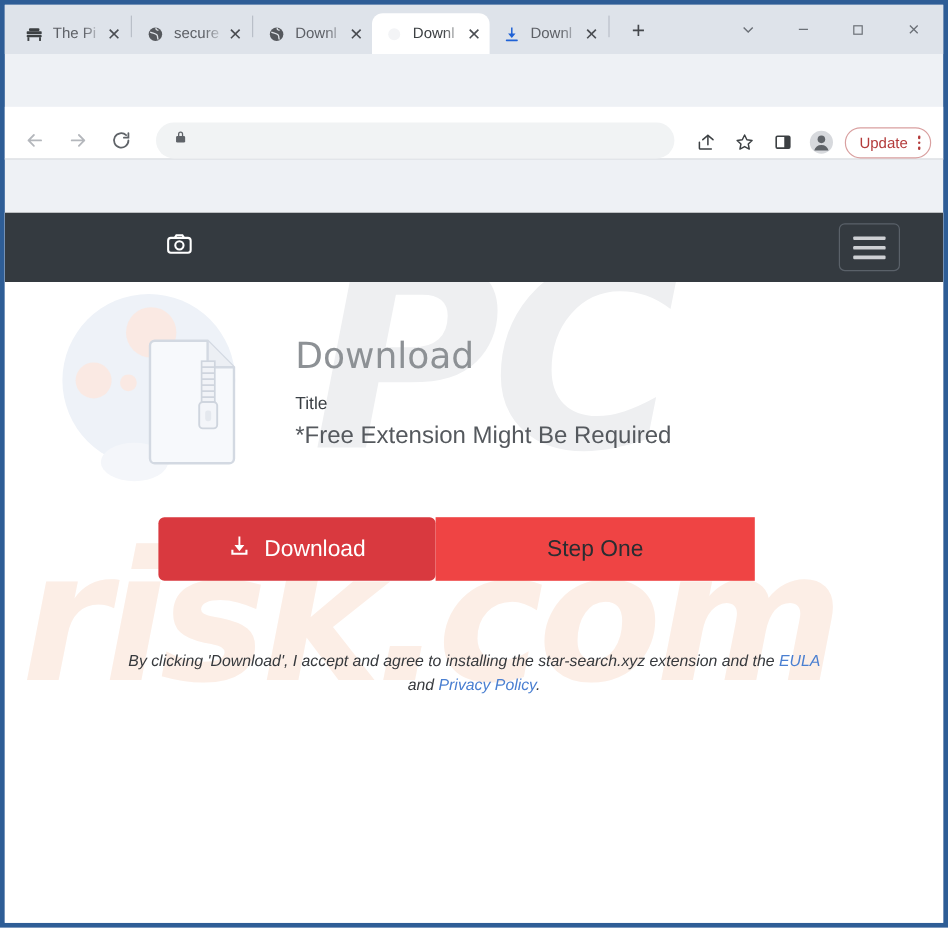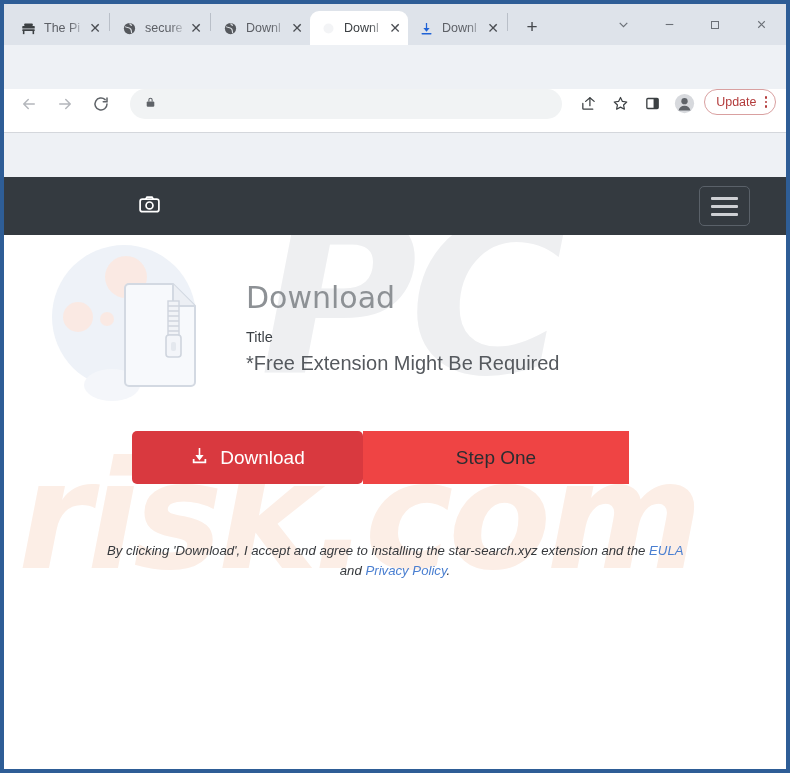--- a/index.html
+++ b/index.html
@@ -68,21 +68,21 @@
   }
   .winbtn {
     width: 46px; height: 36px;
     display: flex; align-items: center; justify-content: center;
     color: #6b7077;
   }
 
   
   #toolbar {
     height: 44px; background: #ffffff;
-    display: flex; align-items: flex-start;
+    display: flex; align-items: flex-end;
     padding: 0 10px; flex: 0 0 auto;
     border-bottom: 1px solid #d4d7dc;
   }
   .navbtn {
     width: 30px; height: 30px; margin-right: 6px;
     display: flex; align-items: center; justify-content: center;
   }
   #omnibox {
     flex: 1 1 auto; height: 30px; background: #f1f3f4;
     border-radius: 16px; display: flex; align-items: center;

